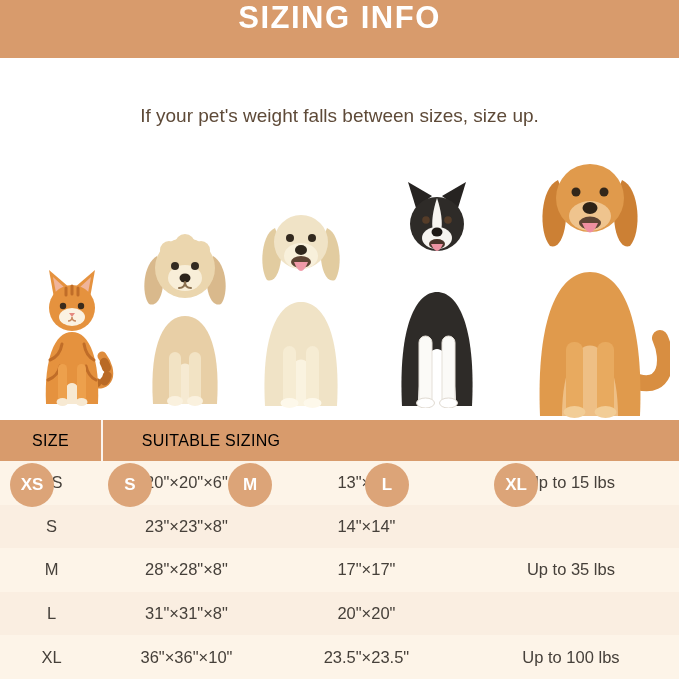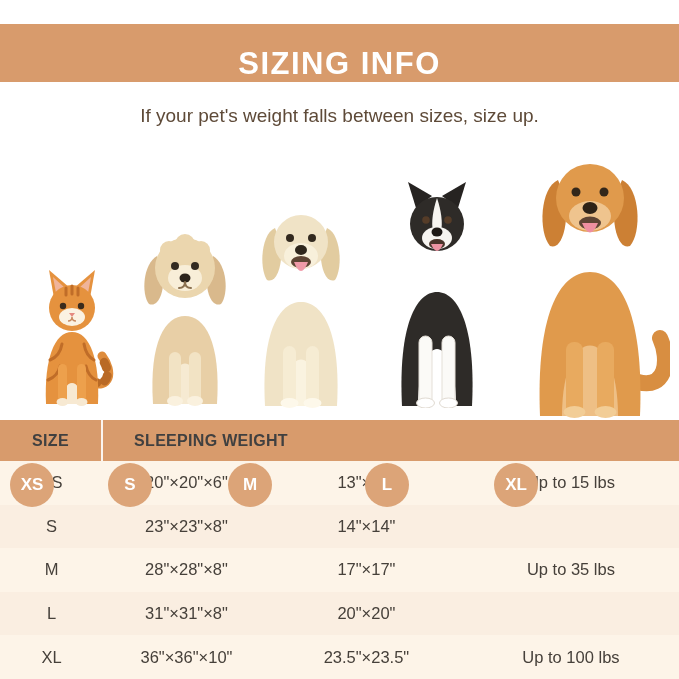--- a/index.html
+++ b/index.html
@@ -10,21 +10,21 @@
     --txt-dark:#46403A;
     --txt-brown:#5E4A38;
   }
   *{margin:0;padding:0;box-sizing:border-box;}
   html,body{background:#fff;}
   body{font-family:"Liberation Sans", sans-serif;}
   .page{position:relative;width:679px;height:679px;background:#fff;overflow:hidden;}
 
   
   .banner{position:absolute;top:0;left:0;width:679px;height:58px;background:var(--accent);
-    display:flex;align-items:flex-end;justify-content:center;margin-top:24px;}
+    display:flex;align-items:flex-start;justify-content:center;}
   .banner h1{color:#fff;font-size:31px;font-weight:bold;letter-spacing:1.5px;}
 
   
   .subtitle{position:absolute;top:105px;left:0;width:679px;text-align:center;
     font-size:19px;color:var(--txt-brown);}
 
   
   .pets{position:absolute;top:130px;left:0;width:679px;height:290px;}
   .pet{position:absolute;}
   .pet svg{display:block;width:100%;height:100%;}
@@ -40,21 +40,21 @@
   .badge-xs{left:10px;}
   .badge-s{left:108px;}
   .badge-m{left:228px;}
   .badge-l{left:365px;}
   .badge-xl{left:494px;}
 
   
   .thead{position:absolute;top:420px;left:0;width:679px;height:41px;background:var(--accent);
     display:flex;}
   .thead .cell{display:flex;align-items:center;justify-content:center;
-    color:#404040;font-weight:bold;font-size:16px;letter-spacing:.3px;}
+    color:#000000;font-weight:normal;font-size:16px;letter-spacing:.3px;}
   .thead .cell:not(:last-child){border-right:2px solid rgba(255,255,255,.9);}
   .tbody{position:absolute;top:461px;left:0;width:679px;height:218px;display:flex;flex-direction:column;}
   .row{flex:1;display:flex;}
   .row:nth-child(odd){background:var(--cream-a);}
   .row:nth-child(even){background:var(--cream-b);}
   .row .cell{display:flex;align-items:center;justify-content:center;
     color:var(--txt-dark);font-size:16.5px;}
   .col-size{width:15.17%;}
   .col-dim{width:24.59%;}
   .col-sleep{width:28.42%;}
@@ -185,21 +185,21 @@
     <span class="badge badge-xs">XS</span>
     <span class="badge badge-s">S</span>
     <span class="badge badge-m">M</span>
     <span class="badge badge-l">L</span>
     <span class="badge badge-xl">XL</span>
   </section>
 
   <section>
     <div class="thead">
       <div class="cell col-size">SIZE</div>
-      <div class="cell col-weight">SLEEPING WEIGHT</div>
+      <div class="cell col-weight">SUITABLE SIZING</div>
     </div>
     <div class="tbody">
       <div class="row">
         <div class="cell col-size">XS</div>
         <div class="cell col-dim">20"×20"×6"</div>
         <div class="cell col-sleep">13"×13"</div>
         <div class="cell col-weight">Up to 15 lbs</div>
       </div>
       <div class="row">
         <div class="cell col-size">S</div>

